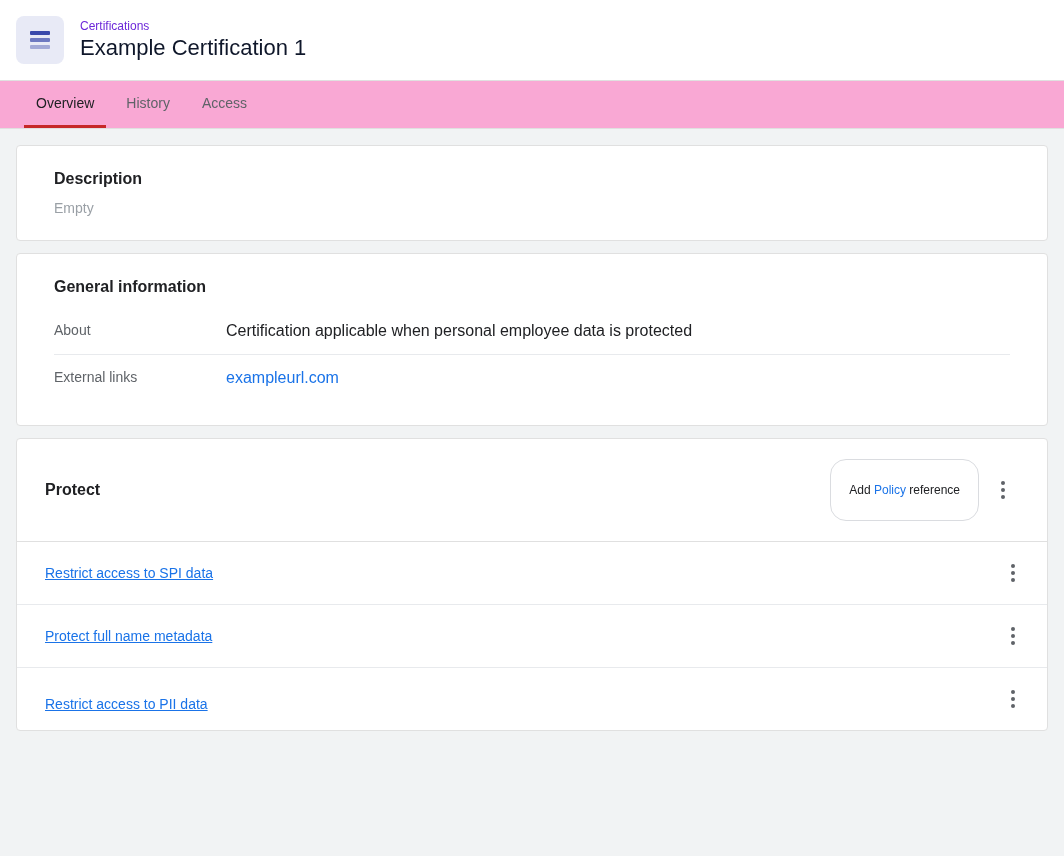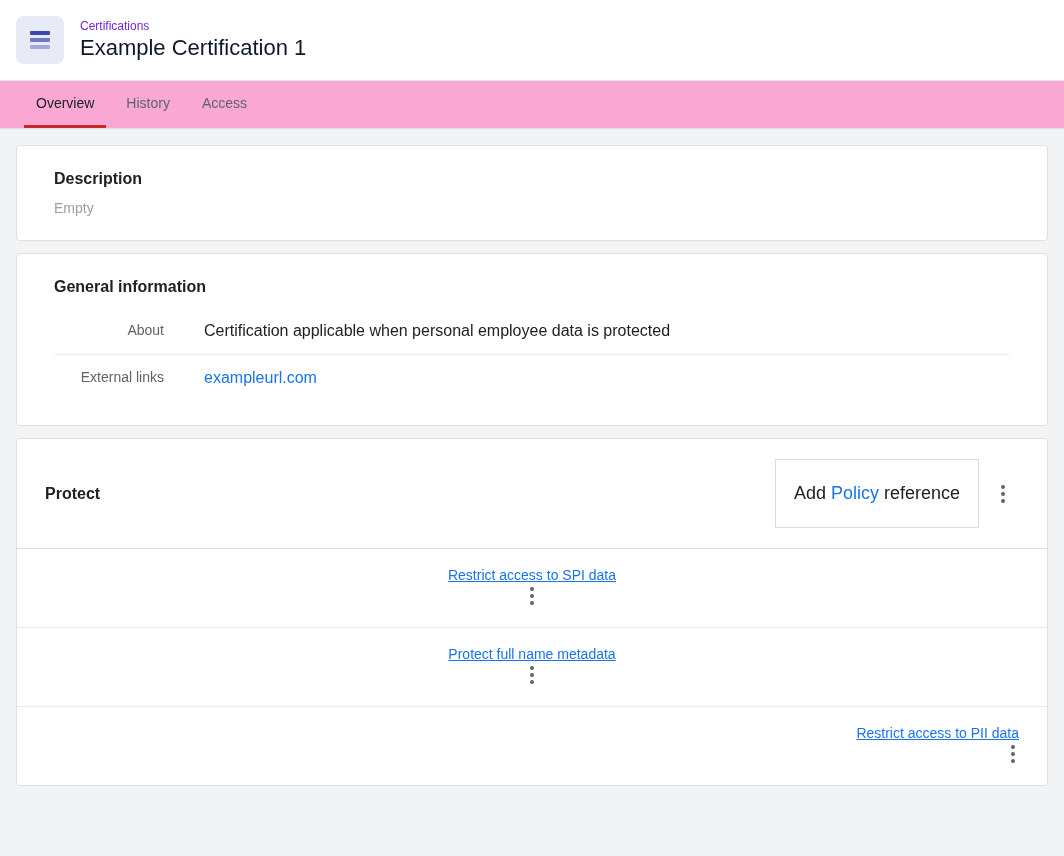--- a/index.html
+++ b/index.html
@@ -84,22 +84,21 @@
       color: #9aa0a6;
       font-size: 14px;
     }
 
     
     .info-row {
       display: flex;
       align-items: flex-start;
       padding: 14px 0;
       border-bottom: 1px solid #e8eaed;
-      gap: 40px;
-      text-align: right;
+      gap: 62px;
     }
     .info-row:last-child {
       border-bottom: none;
     }
     .info-label {
       color: #5f6368;
       font-size: 14px;
       width: 110px;
       flex-shrink: 0;
     }
@@ -133,22 +132,22 @@
     .policies-actions {
       display: flex;
       align-items: center;
       gap: 8px;
     }
     .btn-add-policy {
       border: 1px solid #dadce0;
       background: #fff;
       color: #202124;
       padding: 23px 18px;
-      border-radius: 0;
-      font-size: 18px;
+      border-radius: 16px;
+      font-size: 12px;
       cursor: pointer;
       font-weight: 500;
     }
     .btn-add-policy .highlight {
       color: #1a73e8;
     }
     .more-btn {
       width: 32px;
       height: 32px;
       display: flex;
@@ -161,21 +160,20 @@
       border: none;
       background: none;
     }
 
     .policy-item {
       display: flex;
       align-items: center;
       justify-content: space-between;
       padding: 18px 28px;
       border-bottom: 1px solid #e8eaed;
-      flex-direction: column;
     }
     .policy-item:last-child {
       border-bottom: none;
       align-items: flex-end;
     }
     .policy-link {
       color: #1a73e8;
       text-decoration: underline;
       font-size: 14px;
       cursor: pointer;

